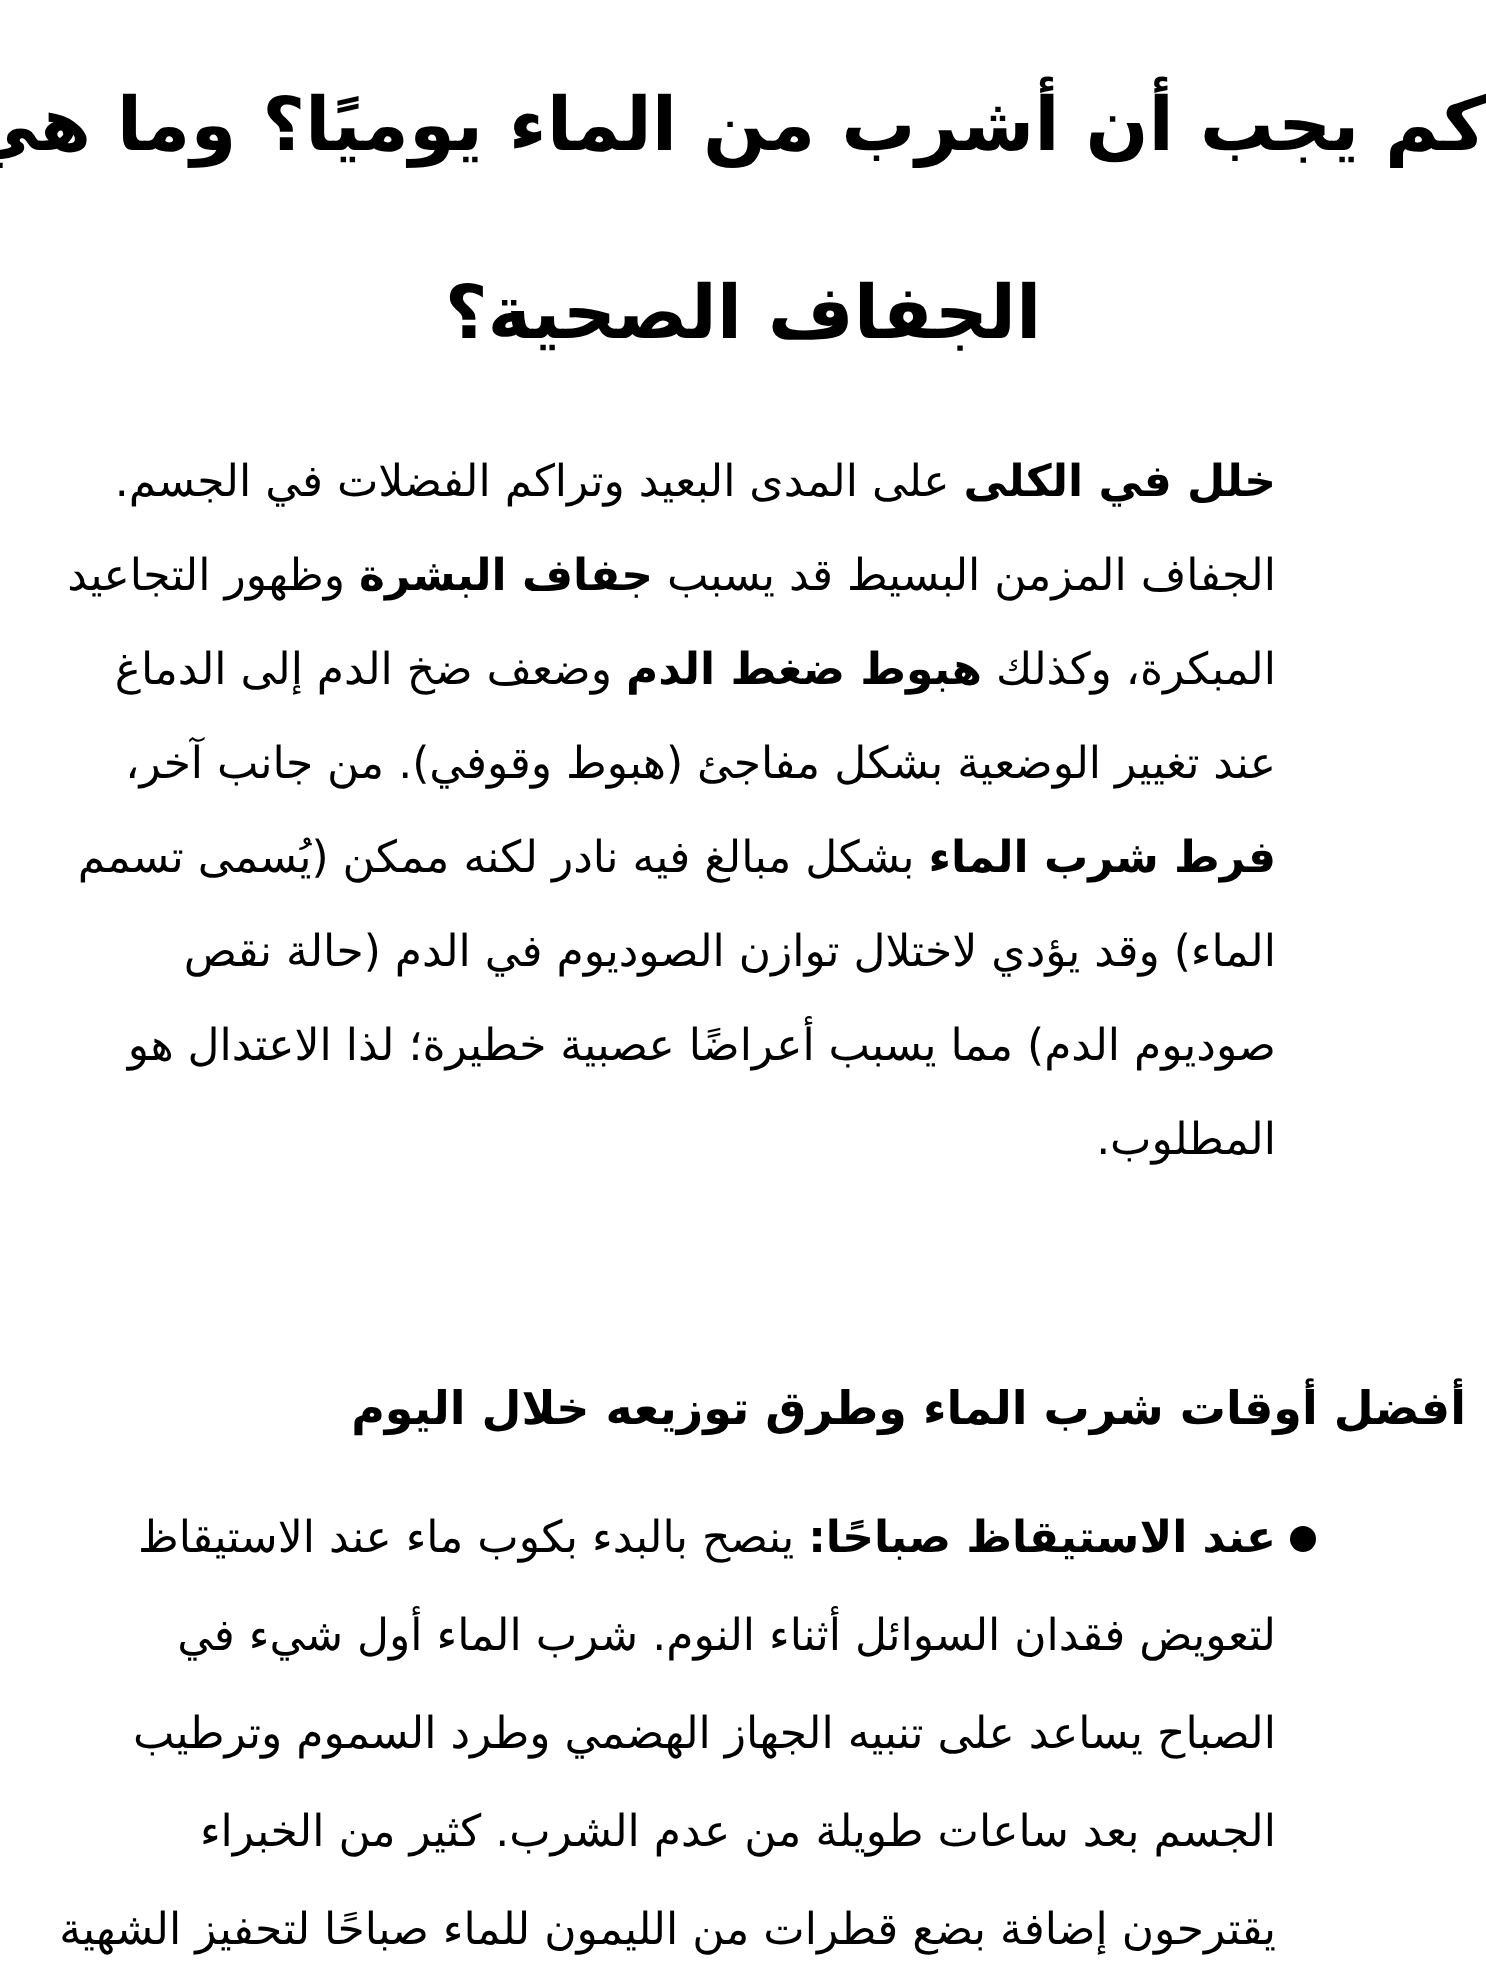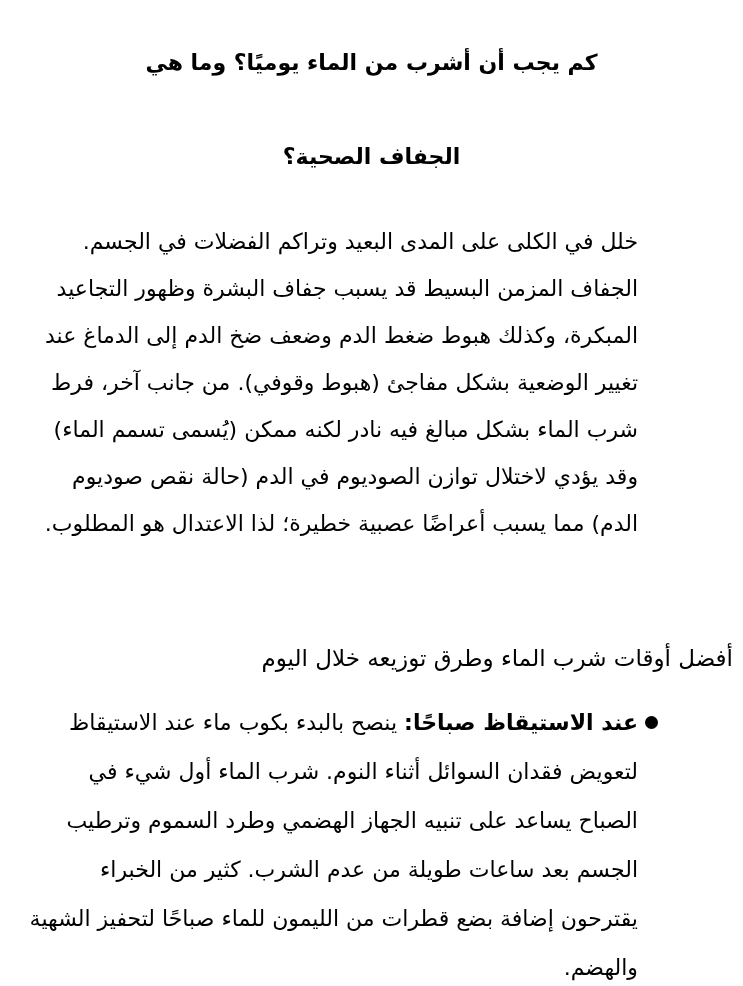--- a/index.html
+++ b/index.html
@@ -11,37 +11,37 @@
     color: #000000;
     font-family: "DejaVu Sans", sans-serif;
     overflow: hidden;
   }
   .title-block {
     padding-top: 16px;
     text-align: center;
     font-weight: 700;
   }
   .title-line {
-    font-size: 22px;
+    font-size: 37px;
     line-height: 94px;
     white-space: nowrap;
     letter-spacing: 0;
   }
   .intro {
     margin: 14px 105px 0 28px;
     font-size: 22px;
     line-height: 47px;
     text-align: right;
   }
-  .intro b { font-weight: 400; }
+  .intro b { font-weight: 700; }
   .subheading {
     margin: 88px 10px 0 0;
     font-size: 23px;
     line-height: 47px;
-    font-weight: 400;
+    font-weight: 700;
     text-align: right;
     white-space: nowrap;
   }
   .tip-item {
     position: relative;
     margin: 16px 105px 0 28px;
     font-size: 22px;
     line-height: 49px;
     text-align: right;
   }

